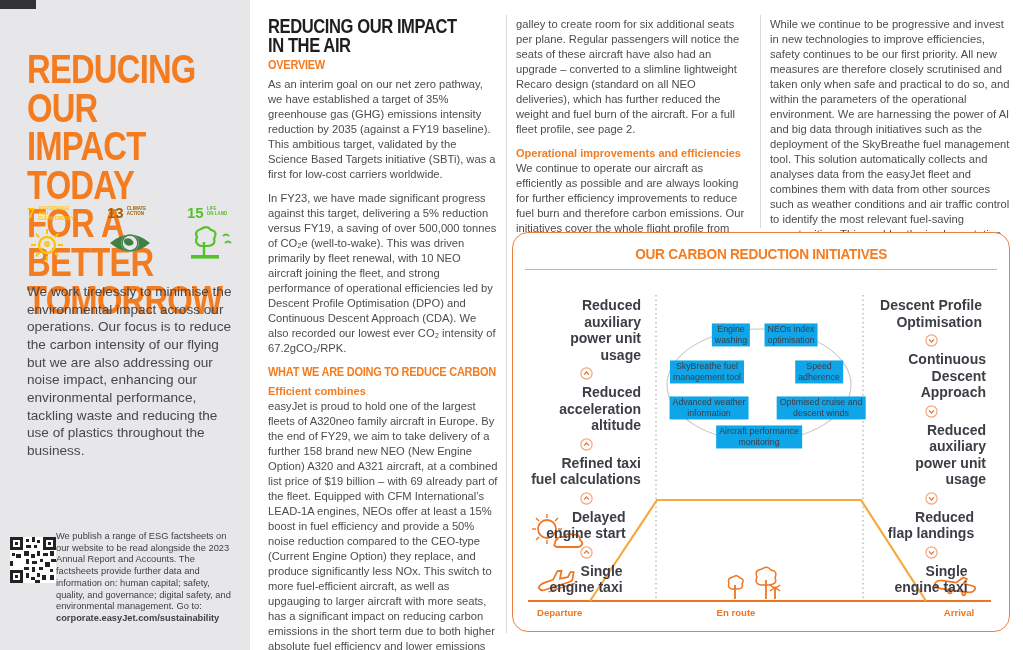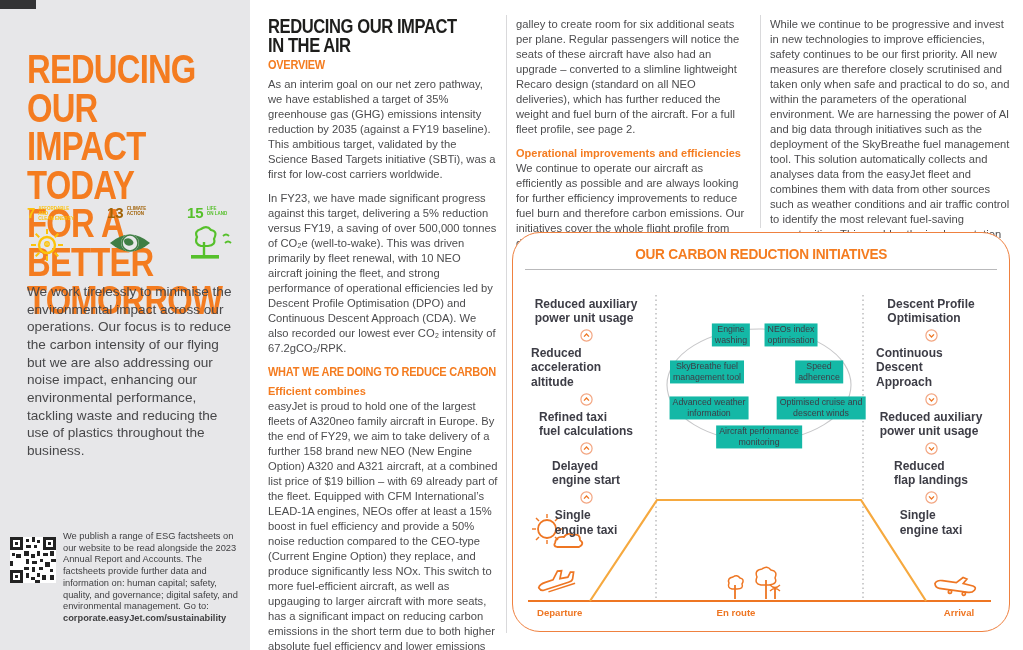--- a/index.html
+++ b/index.html
@@ -13,21 +13,21 @@
   .side-title { position:absolute; left:27px; top:50px; font-weight:bold; font-size:41px; line-height:0.94;
                 color:#f47c20; white-space:pre-line; transform:scaleX(0.80); transform-origin:left top; letter-spacing:-1px; width:280px; }
   .sdg-row { position:absolute; left:27px; top:205px; display:flex; gap:28px; }
   .sdg { width:52px; }
   .sdg-head { display:flex; gap:3px; align-items:flex-start; }
   .sdg-num { font-weight:bold; font-size:15px; line-height:1; }
   .sdg-label { font-weight:bold; font-size:4.5px; line-height:1.15; text-transform:uppercase; padding-top:1px; white-space:pre-line; }
   .sdg-glyph { margin-top:4px; height:38px; }
   .sdg7 { color:#fcc30b; } .sdg13 { color:#a16207; } .sdg15 { color:#56c02b; }
   .side-intro { position:absolute; left:27px; top:283px; width:205px; font-size:13.6px; line-height:1.3; color:#48484a; }
-  .footnote { position:absolute; left:10px; top:531px; width:238px; display:flex; gap:7px; }
+  .footnote { position:absolute; left:10px; top:531px; width:238px; display:flex; }
   .qr { flex:0 0 46px; width:46px; height:46px; margin-top:6px; }
   .foot-text { font-size:9.3px; line-height:1.26; color:#3f3f41; width:180px; }
   .foot-link { font-weight:bold; color:#3f3f41; text-decoration:none; }
 
   
   .col { position:absolute; top:17px; }
   .col2 { left:268px; width:230px; }
   .col3 { left:516px; width:234px; }
   .col4 { left:770px; width:240px; }
   .vrule { position:absolute; width:1px; background:#d9d9db; }
@@ -36,32 +36,32 @@
 
   .art-head { font-weight:bold; font-size:19.5px; line-height:0.95; color:#1e1e1c; white-space:pre-line;
               transform:scaleX(0.85); transform-origin:left top; letter-spacing:-0.5px; width:118%; margin-bottom:4px; }
   .sect-label { font-weight:bold; font-size:12.5px; color:#f47c20; transform:scaleX(0.88); transform-origin:left top;
                 letter-spacing:-0.3px; width:114%; margin:2px 0 5px 0; }
   .body-p { font-size:11.2px; line-height:1.34; margin-bottom:9px; }
   .sub-orange { font-weight:bold; color:#f47c20; font-size:11px; line-height:1.34; }
 
   
   .diagram { position:absolute; left:512px; top:232px; width:498px; height:400px;
-             border:1.5px solid #ef8140; border-radius:28px; background:#fff; }
+             border:1.5px solid #ef8140; border-radius:16px; background:#fff; }
   .diag-title { position:absolute; top:12px; left:0; width:100%; text-align:center; font-weight:bold; font-size:15.5px;
                 color:#f47c20; letter-spacing:-0.3px; }
   .diag-title span { display:inline-block; transform:scaleX(0.88); }
   .diag-rule { position:absolute; top:36px; left:12px; right:12px; height:1px; background:#b9b9bb; }
   .diag-svg { position:absolute; left:0; top:0; width:498px; height:400px; }
 
   .init-col { position:absolute; top:64px; width:110px; display:flex; flex-direction:column; align-items:center; }
   .init-col.left { left:18px; } .init-col.right { left:363px; }
-  .init { font-size:12px; font-weight:bold; line-height:1.18; color:#3d3d46; text-align:left; white-space:pre-line; }
+  .init { font-size:14px; font-weight:bold; line-height:1.18; color:#3d3d46; text-align:right; white-space:pre-line; }
   .chev { margin:4px 0; height:13px; }
-  .mid-label { position:absolute; transform:translate(-50%,-50%); background:#14b8a6; padding:1px 3px; font-size:8.8px;
+  .mid-label { position:absolute; transform:translate(-50%,-50%); background:#0ea5e9; padding:1px 3px; font-size:8.8px;
                line-height:1.2; color:#3d3d46; text-align:center; white-space:pre-line; }
   .phase { position:absolute; top:374px; font-size:9.6px; font-weight:bold; color:#ee7623; }
   .phase.dep { left:24px; } .phase.enr { left:192px; width:62px; text-align:center; } .phase.arr { left:420px; width:52px; text-align:center; }
 </style>
 </head>
 <body>
 
 <div class="page">
 
   <aside class="sidebar">

